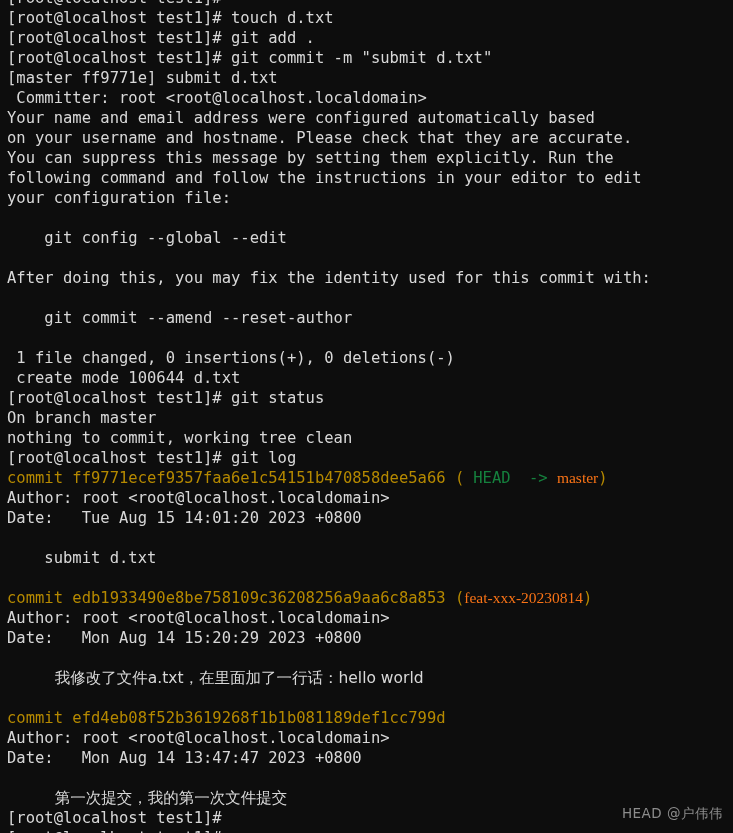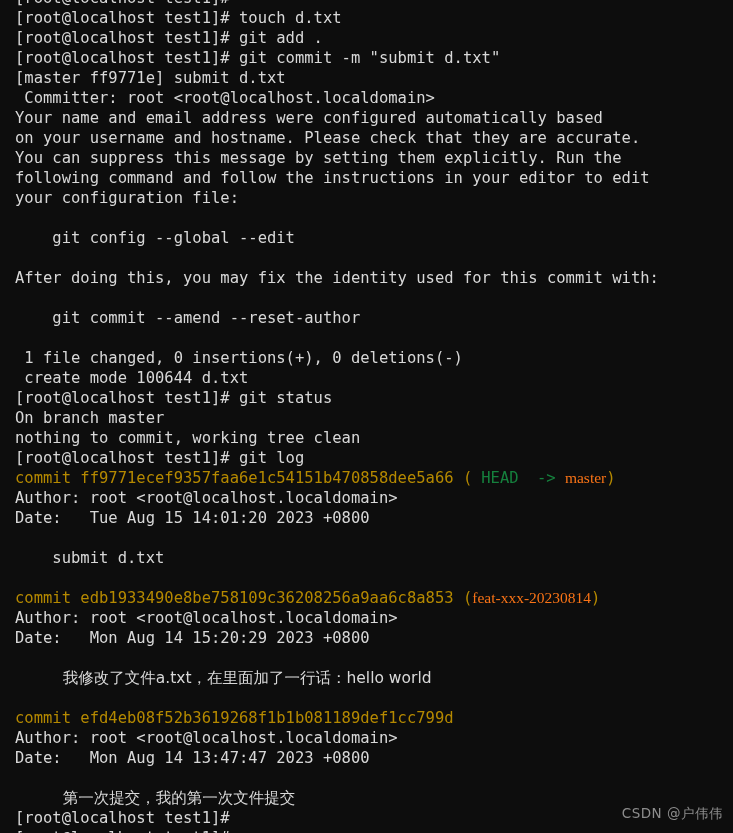--- a/index.html
+++ b/index.html
@@ -25,21 +25,21 @@
     position: absolute;
     left: 0;
     top: -12px;
     width: 733px;
     padding: 0 0 0 0;
     white-space: pre;
   }
   .line {
     height: 20px;
     white-space: pre;
-    padding-left: 16px;
+    padding-left: 8px;
     margin-left: -1px;
   }
   .plain   { color: #d8d8d8; }
   .yellow  { color: #b58900; text-align: right; }
   .cyan    { color: #15803d; margin-left: 9px; }
   .green   { color: #f97316; font-family: Liberation Serif, serif; }
   .cjk {
     font-family: "DejaVu Sans", "Liberation Sans", sans-serif;
     font-size: 15.5px;
     margin-left: 28px;
@@ -53,14 +53,14 @@
     font-size: 13.5px;
     letter-spacing: 0.5px;
     pointer-events: none;
   }
 </style>
 </head>
 <body>
 
 <div id="terminal">
   <div id="screen"><div class="line"><span class="plain">[root@localhost test1]#</span></div><div class="line"><span class="plain">[root@localhost test1]# touch d.txt</span></div><div class="line"><span class="plain">[root@localhost test1]# git add .</span></div><div class="line"><span class="plain">[root@localhost test1]# git commit -m "submit d.txt"</span></div><div class="line"><span class="plain">[master ff9771e] submit d.txt</span></div><div class="line"><span class="plain"> Committer: root &lt;root@localhost.localdomain&gt;</span></div><div class="line"><span class="plain">Your name and email address were configured automatically based</span></div><div class="line"><span class="plain">on your username and hostname. Please check that they are accurate.</span></div><div class="line"><span class="plain">You can suppress this message by setting them explicitly. Run the</span></div><div class="line"><span class="plain">following command and follow the instructions in your editor to edit</span></div><div class="line"><span class="plain">your configuration file:</span></div><div class="line"><span class="plain"></span></div><div class="line"><span class="plain">    git config --global --edit</span></div><div class="line"><span class="plain"></span></div><div class="line"><span class="plain">After doing this, you may fix the identity used for this commit with:</span></div><div class="line"><span class="plain"></span></div><div class="line"><span class="plain">    git commit --amend --reset-author</span></div><div class="line"><span class="plain"></span></div><div class="line"><span class="plain"> 1 file changed, 0 insertions(+), 0 deletions(-)</span></div><div class="line"><span class="plain"> create mode 100644 d.txt</span></div><div class="line"><span class="plain">[root@localhost test1]# git status</span></div><div class="line"><span class="plain">On branch master</span></div><div class="line"><span class="plain">nothing to commit, working tree clean</span></div><div class="line"><span class="plain">[root@localhost test1]# git log</span></div><div class="line"><span class="yellow">commit ff9771ecef9357faa6e1c54151b470858dee5a66 (</span><span class="cyan">HEAD</span><span class="cyan"> -&gt; </span><span class="green">master</span><span class="yellow">)</span></div><div class="line"><span class="plain">Author: root &lt;root@localhost.localdomain&gt;</span></div><div class="line"><span class="plain">Date:   Tue Aug 15 14:01:20 2023 +0800</span></div><div class="line"><span class="plain"></span></div><div class="line"><span class="plain">    submit d.txt</span></div><div class="line"><span class="plain"></span></div><div class="line"><span class="yellow">commit edb1933490e8be758109c36208256a9aa6c8a853 (</span><span class="green">feat-xxx-20230814</span><span class="yellow">)</span></div><div class="line"><span class="plain">Author: root &lt;root@localhost.localdomain&gt;</span></div><div class="line"><span class="plain">Date:   Mon Aug 14 15:20:29 2023 +0800</span></div><div class="line"><span class="plain"></span></div><div class="line"><span class="plain cjk">    我修改了文件a.txt，在里面加了一行话：hello world</span></div><div class="line"><span class="plain"></span></div><div class="line"><span class="yellow">commit efd4eb08f52b3619268f1b1b081189def1cc799d</span></div><div class="line"><span class="plain">Author: root &lt;root@localhost.localdomain&gt;</span></div><div class="line"><span class="plain">Date:   Mon Aug 14 13:47:47 2023 +0800</span></div><div class="line"><span class="plain"></span></div><div class="line"><span class="plain cjk">    第一次提交，我的第一次文件提交</span></div><div class="line"><span class="plain">[root@localhost test1]#</span></div><div class="line"><span class="plain">[root@localhost test1]#</span></div></div>
-  <div id="watermark">CSDN @户伟伟</div>
+  <div id="watermark">HEAD @户伟伟</div>
 </div>
 
 </body></html>

